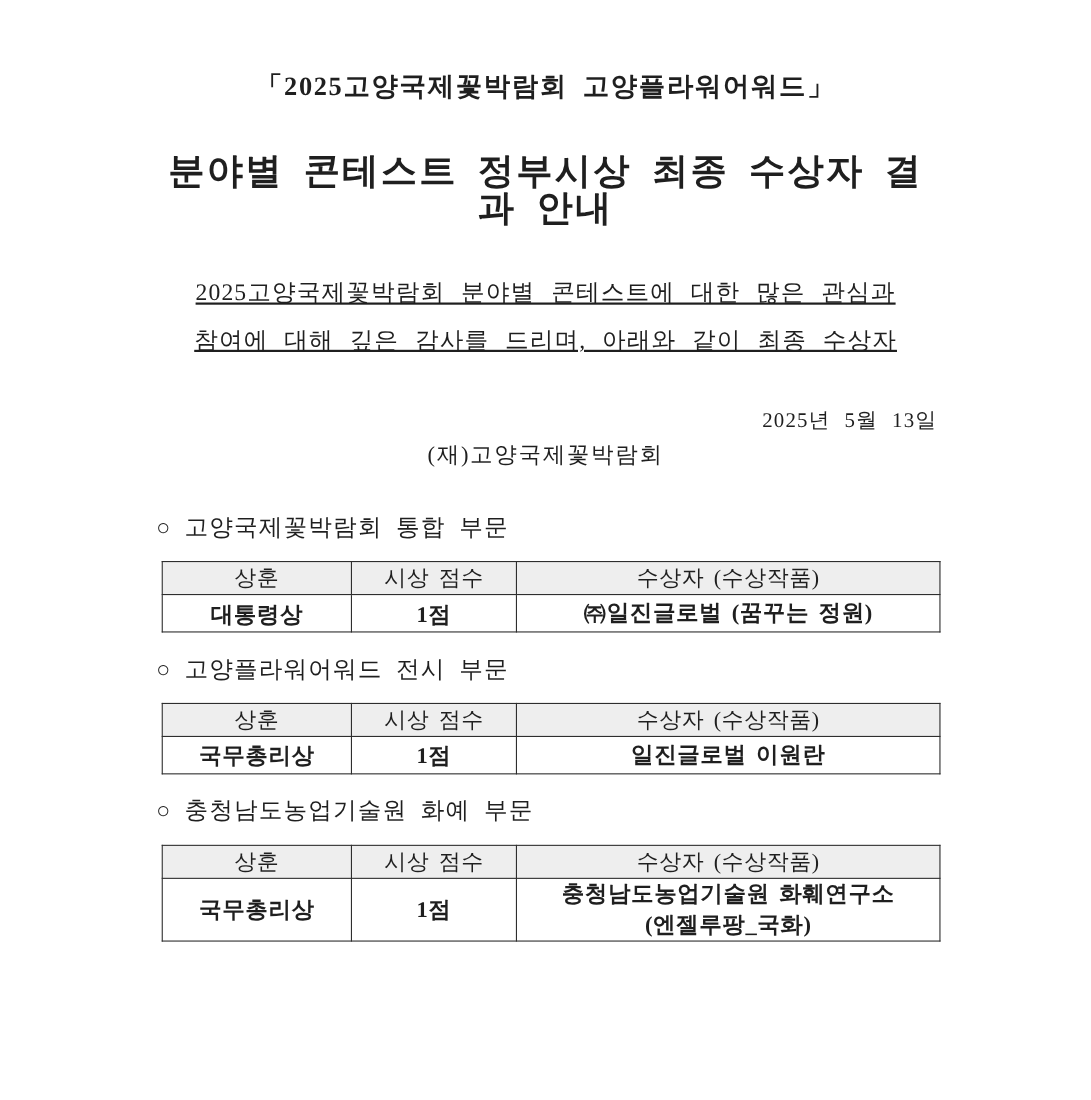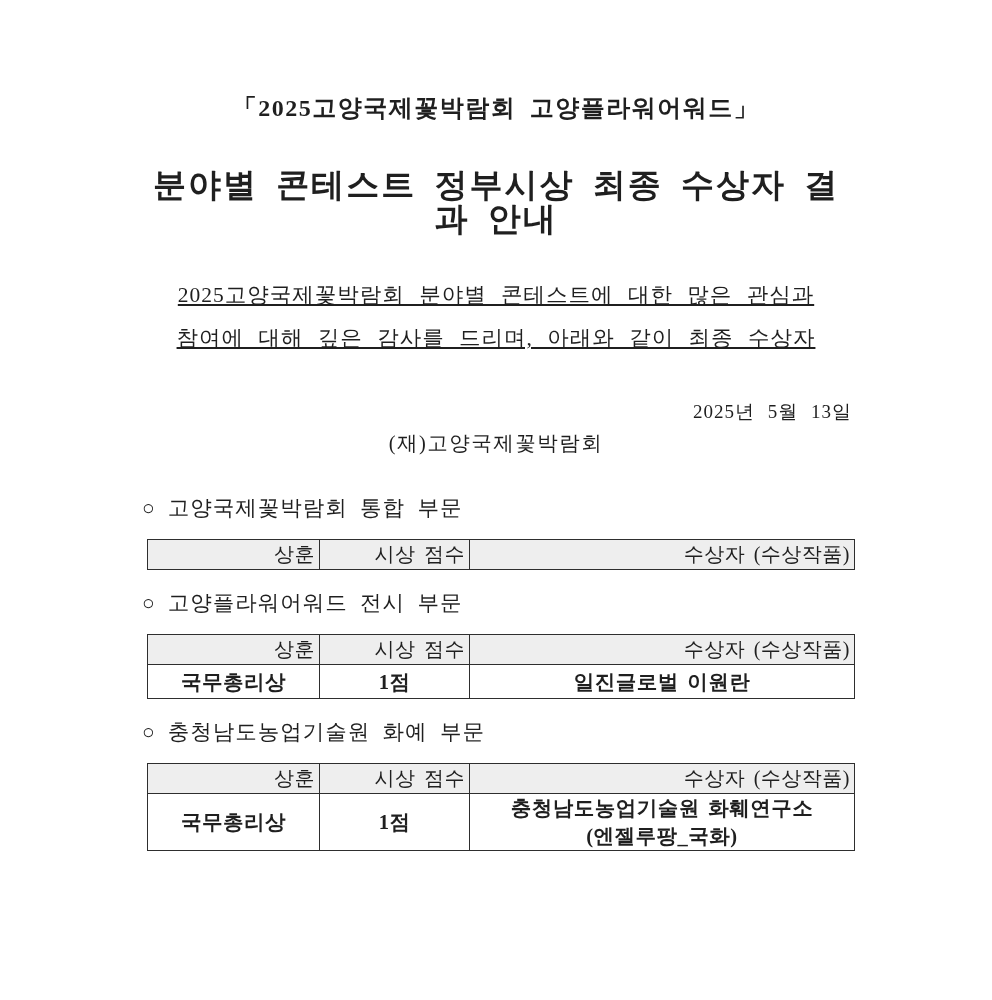--- a/index.html
+++ b/index.html
@@ -10,21 +10,21 @@
   body {
     width: 992px;
     height: 1000px;
     font-family: "Liberation Serif", "DejaVu Serif", serif;
     color: #1f1f1f;
     overflow: hidden;
   }
   .doc {
     width: 712px;
     margin: 0 auto;
-    padding-top: 92px;
+    padding-top: 63px;
   }
   .title {
     font-size: 24px;
     font-weight: bold;
     text-align: center;
     letter-spacing: 1.5px;
     word-spacing: 6px;
     line-height: 32px;
   }
   .subtitle {
@@ -94,21 +94,20 @@
     vertical-align: middle;
     padding: 0 4px;
     letter-spacing: 0.5px;
     word-spacing: 3px;
   }
   table.awards th {
     background: #eeeeee;
     font-weight: normal;
     font-size: 20px;
     height: 29px;
-    text-align: right;
   }
   table.awards td {
     font-weight: bold;
     font-size: 20.5px;
     height: 33px;
   }
   td.winner-cell div {
     line-height: 28px;
   }
   td.multi-line {
@@ -141,20 +140,27 @@
           <col class="col-award">
           <col class="col-score">
           <col class="col-winner">
         </colgroup>
       <tbody>
           <tr>
         <th>상훈</th>
         <th>시상 점수</th>
         <th>수상자 (수상작품)</th>
       </tr>
+      <tr>
+        <td>대통령상</td>
+        <td>1점</td>
+        <td class="winner-cell">
+          <div>㈜일진글로벌 (꿈꾸는 정원)</div>
+        </td>
+      </tr>
     </tbody>
       </table>
   </div>
 
   <div class="section">
     <div class="section-heading">
       <span class="bullet">○</span><span>고양플라워어워드 전시 부문</span>
     </div>
     <table class="awards">
       <colgroup>

